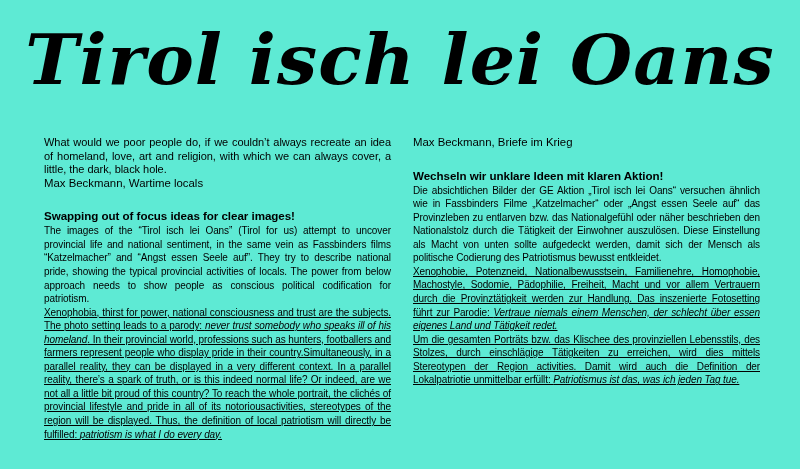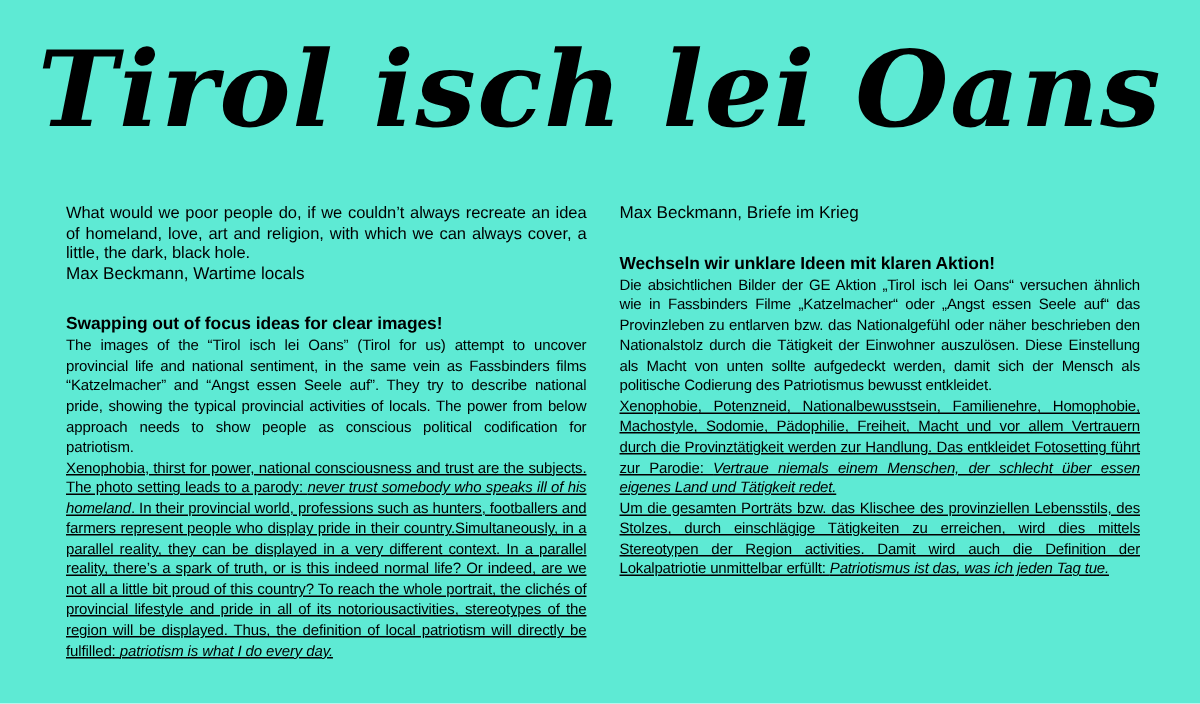--- a/index.html
+++ b/index.html
@@ -123,20 +123,20 @@
     </div>
 
     <div class="col col-right">
 
       <p class="quote-attrib">Max Beckmann, Briefe im Krieg</p>
 
       <p class="section-head">Wechseln wir unklare Ideen mit klaren Aktion!</p>
 
       <p class="body-p">Die absichtlichen Bilder der GE Aktion „Tirol isch lei Oans“ versuchen ähnlich wie in Fassbinders Filme „Katzelmacher“ oder „Angst essen Seele auf“ das Provinzleben zu entlarven bzw. das Nationalgefühl oder näher beschrieben den Nationalstolz durch die Tätigkeit der Einwohner auszulösen. Diese Einstellung als Macht von unten sollte aufgedeckt werden, damit sich der Mensch als politische Codierung des Patriotismus bewusst entkleidet.</p>
 
-      <p class="body-p"><span>Xenophobie, Potenzneid, Nationalbewusstsein, Familienehre, Homophobie, Machostyle, Sodomie, Pädophilie, Freiheit, Macht und vor allem Vertrauern durch die Provinztätigkeit werden zur Handlung. Das entkleidet Fotosetting führt zur Parodie: </span><span class="it">Vertraue niemals einem Menschen, der schlecht über essen eigenes Land und Tätigkeit redet.</span></p>
+      <p class="body-p"><span>Xenophobie, Potenzneid, Nationalbewusstsein, Familienehre, Homophobie, Machostyle, Sodomie, Pädophilie, Freiheit, Macht und vor allem Vertrauern durch die Provinztätigkeit werden zur Handlung. Das inszenierte Fotosetting führt zur Parodie: </span><span class="it">Vertraue niemals einem Menschen, der schlecht über essen eigenes Land und Tätigkeit redet.</span></p>
 
       <p class="body-p"><span>Um die gesamten Porträts bzw. das Klischee des provinziellen Lebensstils, des Stolzes, durch einschlägige Tätigkeiten zu erreichen, wird dies mittels Stereotypen der Region activities. Damit wird auch die Definition der Lokalpatriotie unmittelbar erfüllt: </span><span class="it">Patriotismus ist das, was ich jeden Tag tue.</span></p>
 
     </div>
 
   </div>
 </div>
 
 </body></html>

